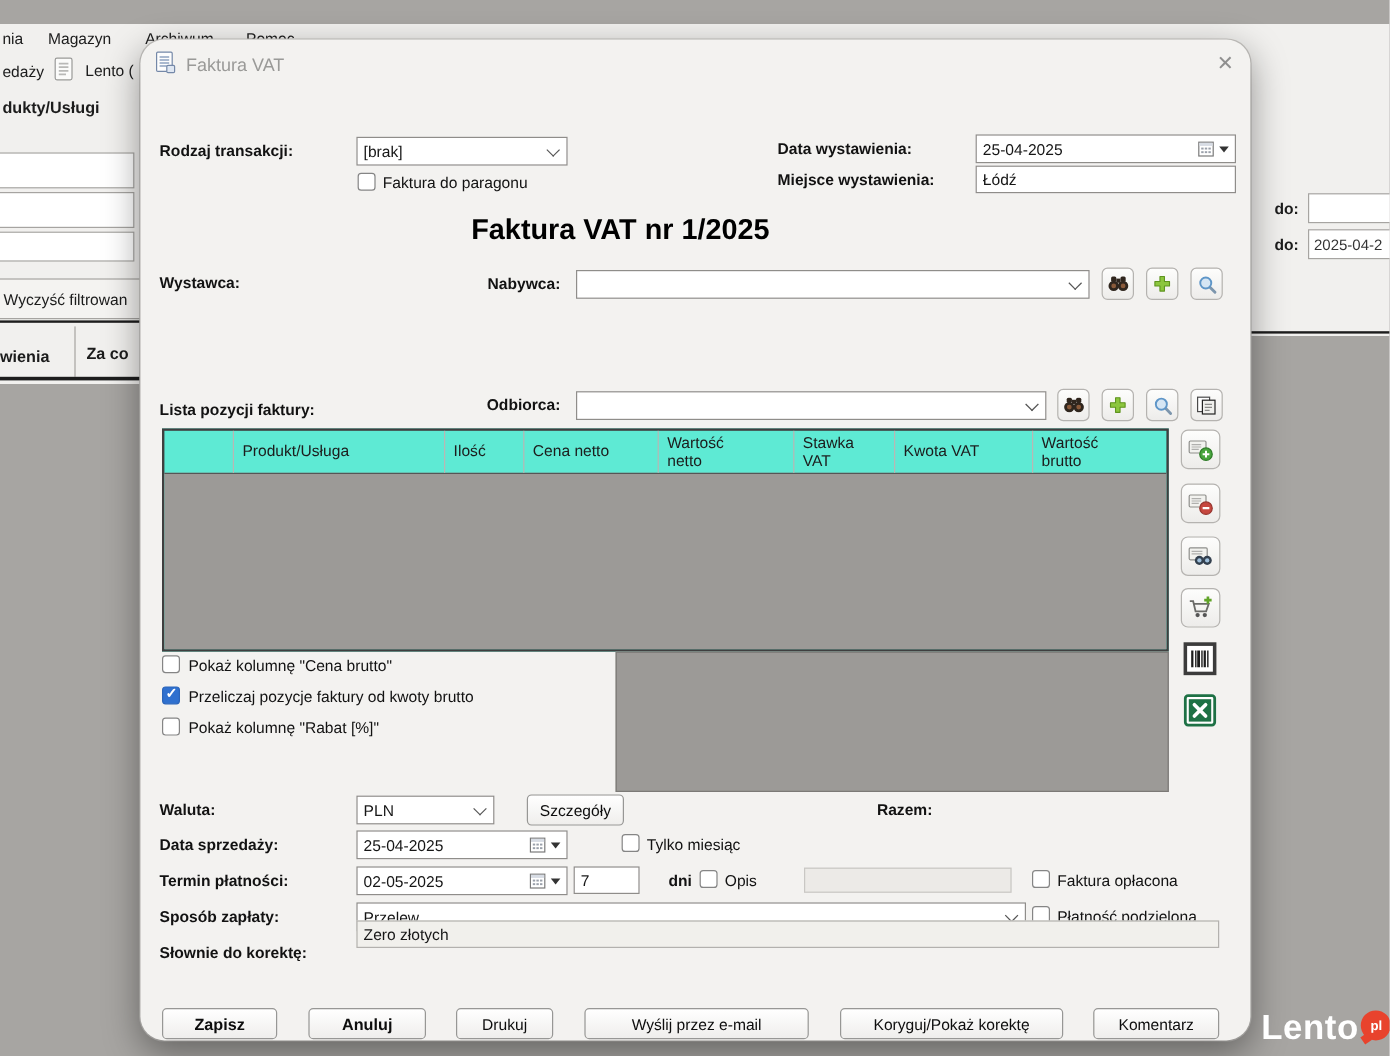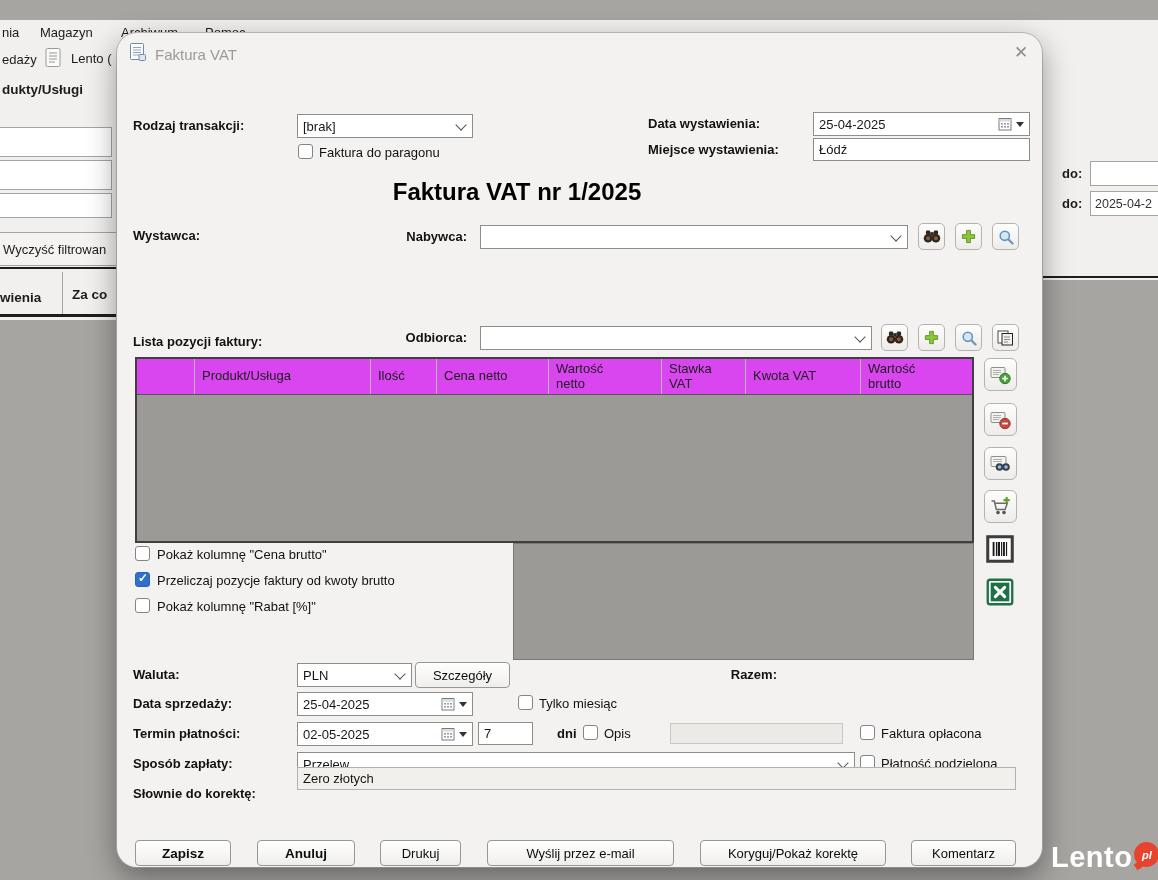--- a/index.html
+++ b/index.html
@@ -46,34 +46,34 @@
        font-size:13px;color:#0d0d0d;height:26px;white-space:nowrap}
   .btn.b{font-weight:bold;font-size:13.5px}
   .ibtn{position:absolute;width:27px;height:27px;box-sizing:border-box;display:flex;align-items:center;
         justify-content:center;background:linear-gradient(180deg,#fdfdfc,#edecea);
         border:1px solid #b5b3b0;border-radius:5px}
   .ibtn.big{width:33px;height:33px;border-radius:6px}
   .bare{position:absolute;display:flex;align-items:center;justify-content:center}
   .heading{position:absolute;left:160px;top:145px;width:480px;text-align:center;font-size:24px;
            font-weight:bold;color:#000;white-space:nowrap}
   
-  .tbl{position:absolute;left:18px;top:324px;width:839px;box-sizing:border-box;border:2px solid #3f3f3f;background:#d946ef}
+  .tbl{position:absolute;left:18px;top:324px;width:839px;box-sizing:border-box;border:2px solid #3f3f3f;background:#5eead4}
   .thr{display:flex;height:35px}
   .th{box-sizing:border-box;border-right:1px solid #b9b7b4;display:flex;align-items:center;
       padding-left:7px;font-size:13px;color:#1c1c1c;line-height:1.15}
   .th:last-child{border-right:none}
   .th .w2{max-width:62px;white-space:normal}
   .tbody{height:146px;background:#9c9a97;border-top:1px solid #565656}
   .graypanel{position:absolute;left:396px;top:510px;width:461px;height:117px;background:#9c9a97;
              border:1px solid #7b7976;box-sizing:border-box}
   
   .wm{position:absolute;left:1051px;top:841px;display:flex;align-items:center;z-index:30}
   .wm-brand{font-size:29px;font-weight:bold;color:#fff;letter-spacing:.5px}
   .wm-dot{position:relative;width:25px;height:25px;margin-left:2px;margin-top:-6px;border-radius:50%;
-          background:#e8432d;color:#fff;font-size:11px;font-weight:bold;font-style:italic;
+          background:#e8432d;color:#fff;font-size:11px;font-weight:bold;
           display:flex;align-items:center;justify-content:center}
   .wm-dot::after{content:"";position:absolute;left:1px;bottom:-2px;width:7px;height:7px;background:#e8432d;
                  transform:rotate(55deg)}
 </style>
 </head>
 <body>
 
 <div class="canvas">
 
   <div class="bgpanel" style="left:0;top:20px;width:1158px;height:80px"></div>
@@ -342,21 +342,21 @@
     <span class="chk" style="left:18px;top:565px"></span>
     <span class="dlg-txt" style="left:40px;top:566px">Pokaż kolumnę "Rabat [%]"</span>
 
     <div class="graypanel"></div>
 
     <span class="dlg-lbl" style="left:16px;top:634px">Waluta:</span>
     <div class="field" style="left:180px;top:630px;width:115px;height:24px">
       <span class="val">PLN</span>
       <span class="chev"></span>
     </div>
-    <div class="btn" style="left:298px;top:629px;width:95px">Szczegóły</div>
+    <div class="btn" style="left:322px;top:629px;width:81px">Szczegóły</div>
     <span class="dlg-lbl r-lbl" style="left:560px;top:634px;width:100px">Razem:</span>
 
     <span class="dlg-lbl" style="left:16px;top:663px">Data sprzedaży:</span>
     <div class="field" style="left:180px;top:659px;width:176px;height:24px">
       <span class="val">25-04-2025</span>
       <span class="bare cal" style="position:static">
         <svg width="14" height="14" viewBox="0 0 14 14">
             <rect x="1" y="1.5" width="12" height="11.5" fill="#fff" stroke="#7a7a7a"></rect>
             <rect x="1.5" y="2" width="11" height="2.6" fill="#d7dce4"></rect>
             <g fill="#9aa0aa">

